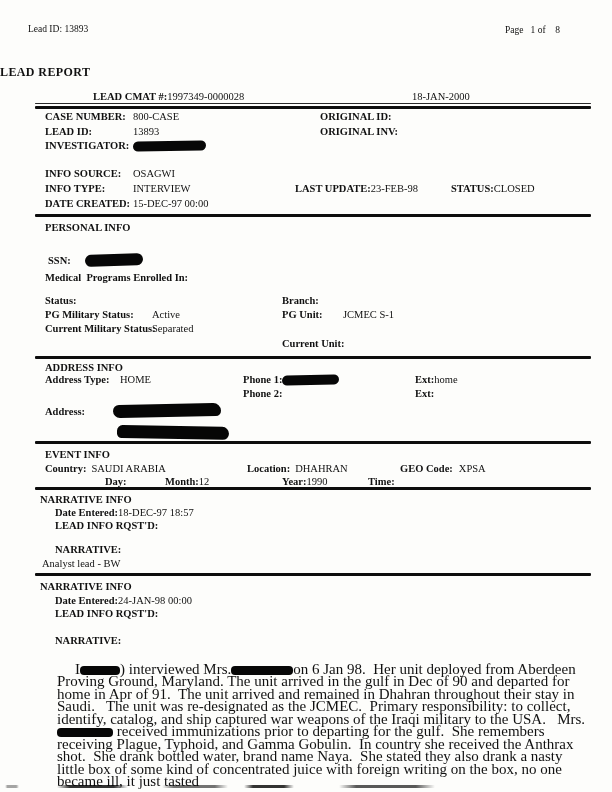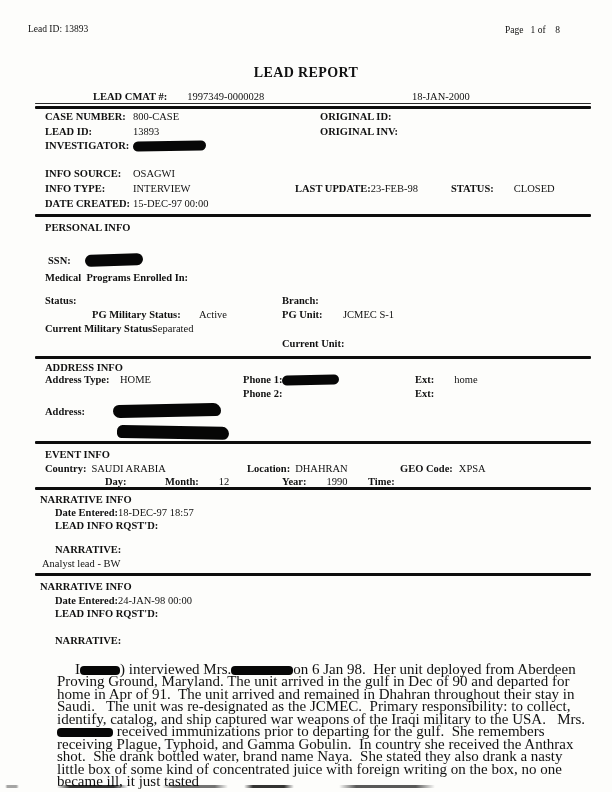--- a/index.html
+++ b/index.html
@@ -2,25 +2,25 @@
 <html><head>
 <meta charset="utf-8">
 <style>
   html,body{margin:0;padding:0;background:#888;}
   .page{position:relative;width:612px;height:792px;background:#fdfdfb;font-family:"Liberation Serif",serif;color:#111;overflow:hidden;margin:0 auto;}
   .ln{position:absolute;white-space:pre;font-size:10.5px;line-height:13px;}
   .b{font-weight:bold;}
   .at{position:absolute;top:0;white-space:pre;}
   .lw{display:inline-block;width:88px;font-weight:bold;}
   .iw{display:inline-block;font-weight:bold;}
-  .g4{margin-left:20px;} .g5{margin-left:5px;} .g6{margin-left:6px;} .g8{margin-left:8px;}
+  .g4{margin-left:0;} .g5{margin-left:5px;} .g6{margin-left:6px;} .g8{margin-left:8px;}
   .hr{position:absolute;left:35px;width:556px;background:#0d0d0d;height:2.6px;border-radius:1px;}
   .hr.thin{height:1.2px;background:#2a2a2a;}
   .corner{font-size:9.5px;}
-  .title{font-size:14px;font-weight:bold;letter-spacing:.4px;width:612px;left:0;text-align:center;}
+  .title{font-size:12px;font-weight:bold;letter-spacing:.4px;width:612px;left:0;text-align:left;}
   .redact{display:inline-block;background:#070707;height:10px;border-radius:5px;vertical-align:-2px;}
   .r-invest{width:73px;transform:rotate(-1deg);}
   .r-name{width:111px;height:11px;margin-left:4px;transform:rotate(-.5deg);}
   .r-ssn{width:58px;height:12px;border-radius:6px;transform:rotate(-2deg);}
   .r-phone{width:57px;transform:rotate(-1.5deg);}
   .r-narr{width:66px;height:11px;transform:rotate(-1deg);}
   .blob{position:absolute;background:#060606;}
   .blob1{left:68px;top:-1px;width:108px;height:13px;border-radius:7px 9px 6px 8px;transform:rotate(-1.2deg);}
   .blob2{left:72px;top:21px;width:112px;height:13px;border-radius:8px 10px 9px 7px;transform:rotate(1deg);}
   .para{position:absolute;left:57px;top:663px;width:536px;white-space:pre-wrap;font-size:15px;line-height:12.45px;text-indent:18px;}
@@ -47,21 +47,21 @@
   <div class="ln" style="top:139px;left:45px;"><span class="lw">INVESTIGATOR:</span><span class="redact r-invest"></span></div>
   <div class="ln" style="top:167px;left:45px;"><span class="lw">INFO SOURCE:</span><span>OSAGWI</span></div>
   <div class="ln" style="top:182px;left:45px;"><span class="lw">INFO TYPE:</span><span>INTERVIEW</span><span class="at" style="left:250px;"><span class="b">LAST UPDATE:</span><span>23-FEB-98</span></span><span class="at" style="left:406px;"><span class="b">STATUS:</span><span class="g4">CLOSED</span></span></div>
   <div class="ln" style="top:197px;left:45px;"><span class="lw">DATE CREATED:</span><span>15-DEC-97 00:00</span></div>
   <div class="hr" style="top:214px;height:3px;"></div>
 
   <div class="ln b" style="top:221px;left:45px;">PERSONAL INFO</div>
   <div class="ln" style="top:254px;left:48px;"><span class="iw" style="width:37px;">SSN:</span><span class="redact r-ssn"></span></div>
   <div class="ln b" style="top:271px;left:45px;">Medical  Programs Enrolled In:</div>
   <div class="ln" style="top:294px;left:45px;"><span class="b">Status:</span><span class="at b" style="left:237px;">Branch:</span></div>
-  <div class="ln" style="top:308px;left:45px;"><span class="iw" style="width:107px;margin-left:47px;">PG Military Status:</span><span>Active</span><span class="at" style="left:237px;"><span class="iw" style="width:61px;">PG Unit:</span><span>JCMEC S-1</span></span></div>
+  <div class="ln" style="top:308px;left:45px;"><span class="iw" style="width:107px;">PG Military Status:</span><span>Active</span><span class="at" style="left:237px;"><span class="iw" style="width:61px;">PG Unit:</span><span>JCMEC S-1</span></span></div>
   <div class="ln" style="top:322px;left:45px;"><span class="iw" style="width:107px;">Current Military Status:</span><span>Separated</span></div>
   <div class="ln b" style="top:337px;left:282px;">Current Unit:</div>
   <div class="hr" style="top:356px;"></div>
 
   <div class="ln b" style="top:361px;left:45px;">ADDRESS INFO</div>
   <div class="ln" style="top:373px;left:45px;"><span class="iw" style="width:75px;">Address Type:</span><span>HOME</span><span class="at" style="left:198px;"><span class="b">Phone 1:</span><span class="redact r-phone"></span></span><span class="at" style="left:370px;"><span class="b">Ext:</span><span class="g4">home</span></span></div>
   <div class="ln" style="top:387px;left:45px;"><span class="at b" style="left:198px;">Phone 2:</span><span class="at b" style="left:370px;">Ext:</span></div>
   <div class="ln" style="top:405px;left:45px;"><span class="b">Address:</span><span class="blob blob1"></span><span class="blob blob2"></span></div>
   <div class="hr" style="top:441px;"></div>
 

